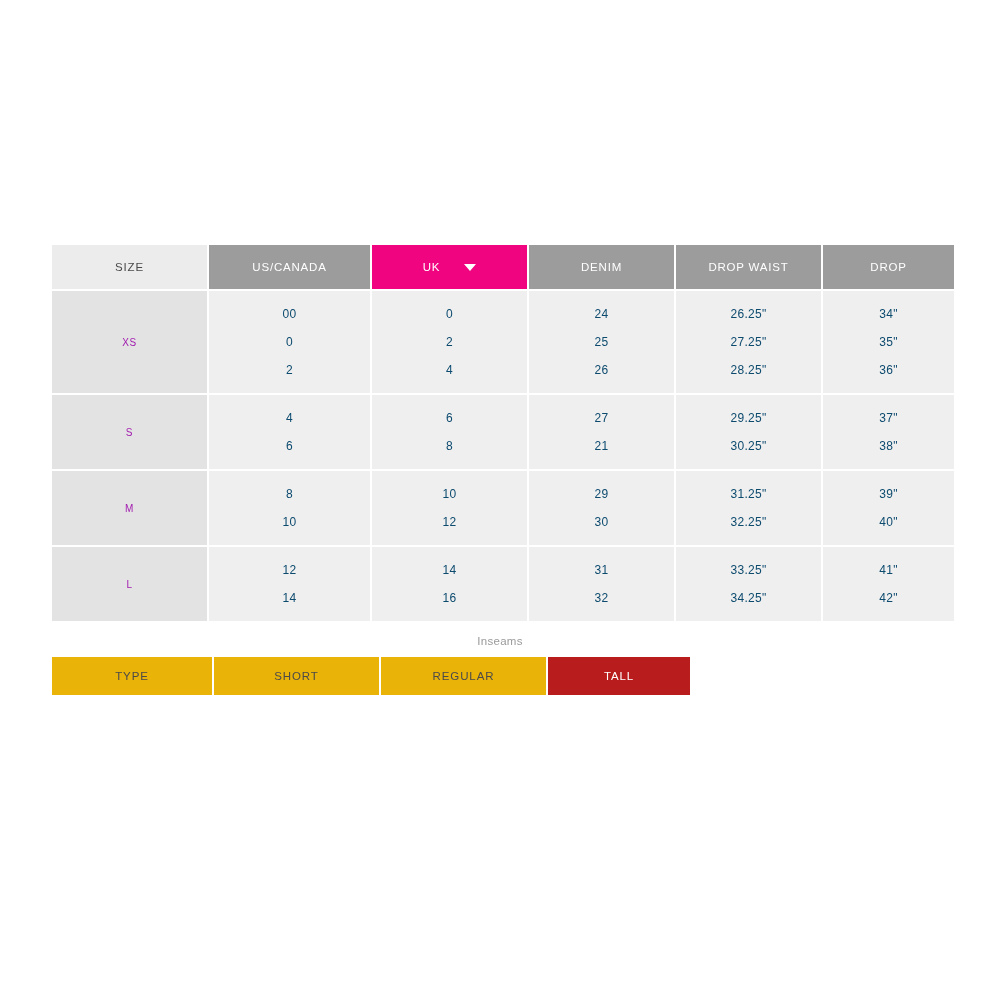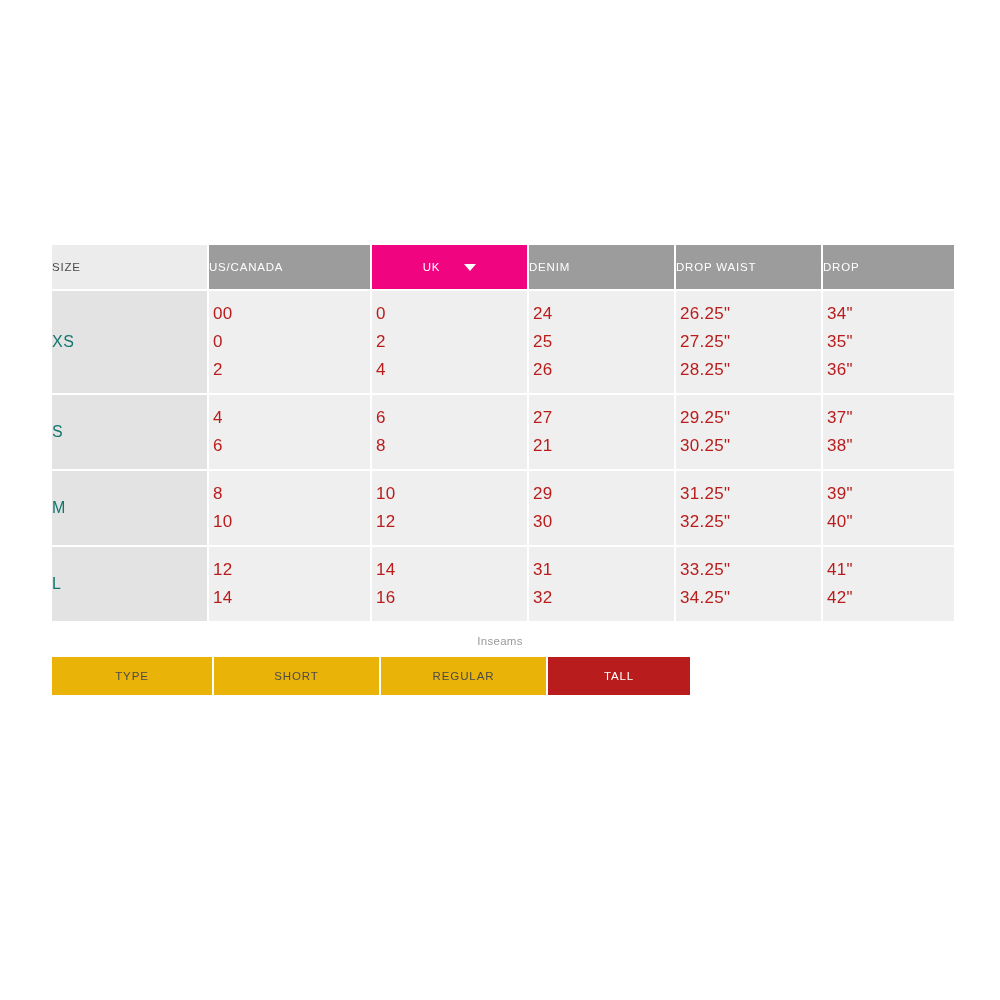--- a/index.html
+++ b/index.html
@@ -27,21 +27,21 @@
   table.size-table {
     border-collapse: separate;
     border-spacing: 2px;
     width: 896px;
     table-layout: fixed;
   }
   table.size-table th,
   table.size-table td {
     padding: 0;
     margin: 0;
-    text-align: left;
+    text-align: center;
     vertical-align: middle;
     font-weight: normal;
   }
 
   
   .hdr {
     height: 44px;
     background: #9c9c9c;
     color: #ffffff;
     font-size: 11.5px;
@@ -68,28 +68,28 @@
     width: 0;
     height: 0;
     border-left: 6px solid transparent;
     border-right: 6px solid transparent;
     border-top: 7px solid #ffffff;
   }
 
   
   .sizecell {
     background: #e3e3e3;
-    color: #0f766e;
-    font-size: 16px;
+    color: #a21caf;
+    font-size: 10px;
     letter-spacing: 0.6px;
   }
   .datacell {
     background: #efefef;
-    color: #b91c1c;
-    font-size: 17px;
+    color: #0c4a6e;
+    font-size: 12px;
     letter-spacing: 0.3px;
     line-height: 28px;
     padding: 9px 4px !important;
   }
   .datacell div {
     line-height: 28px;
     height: 28px;
   }
 
   

